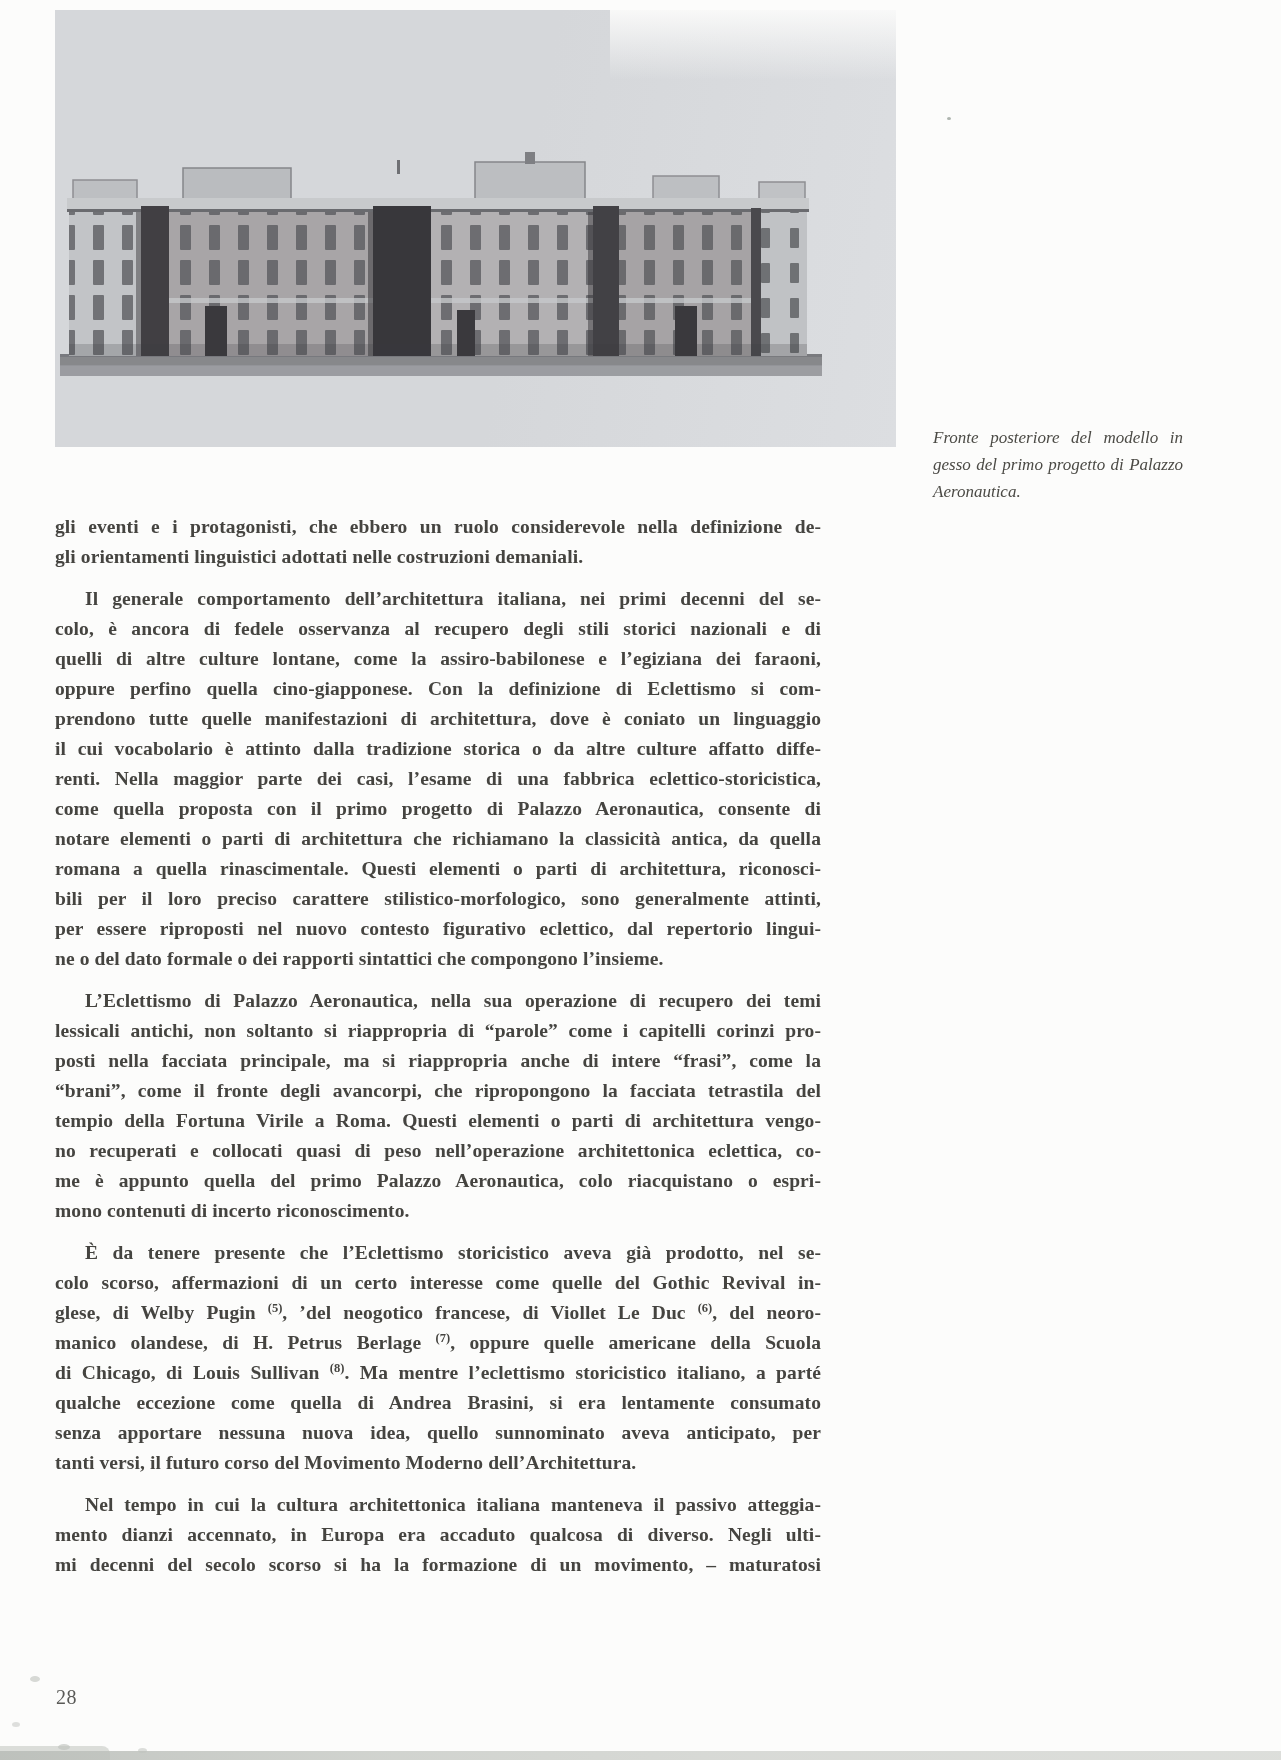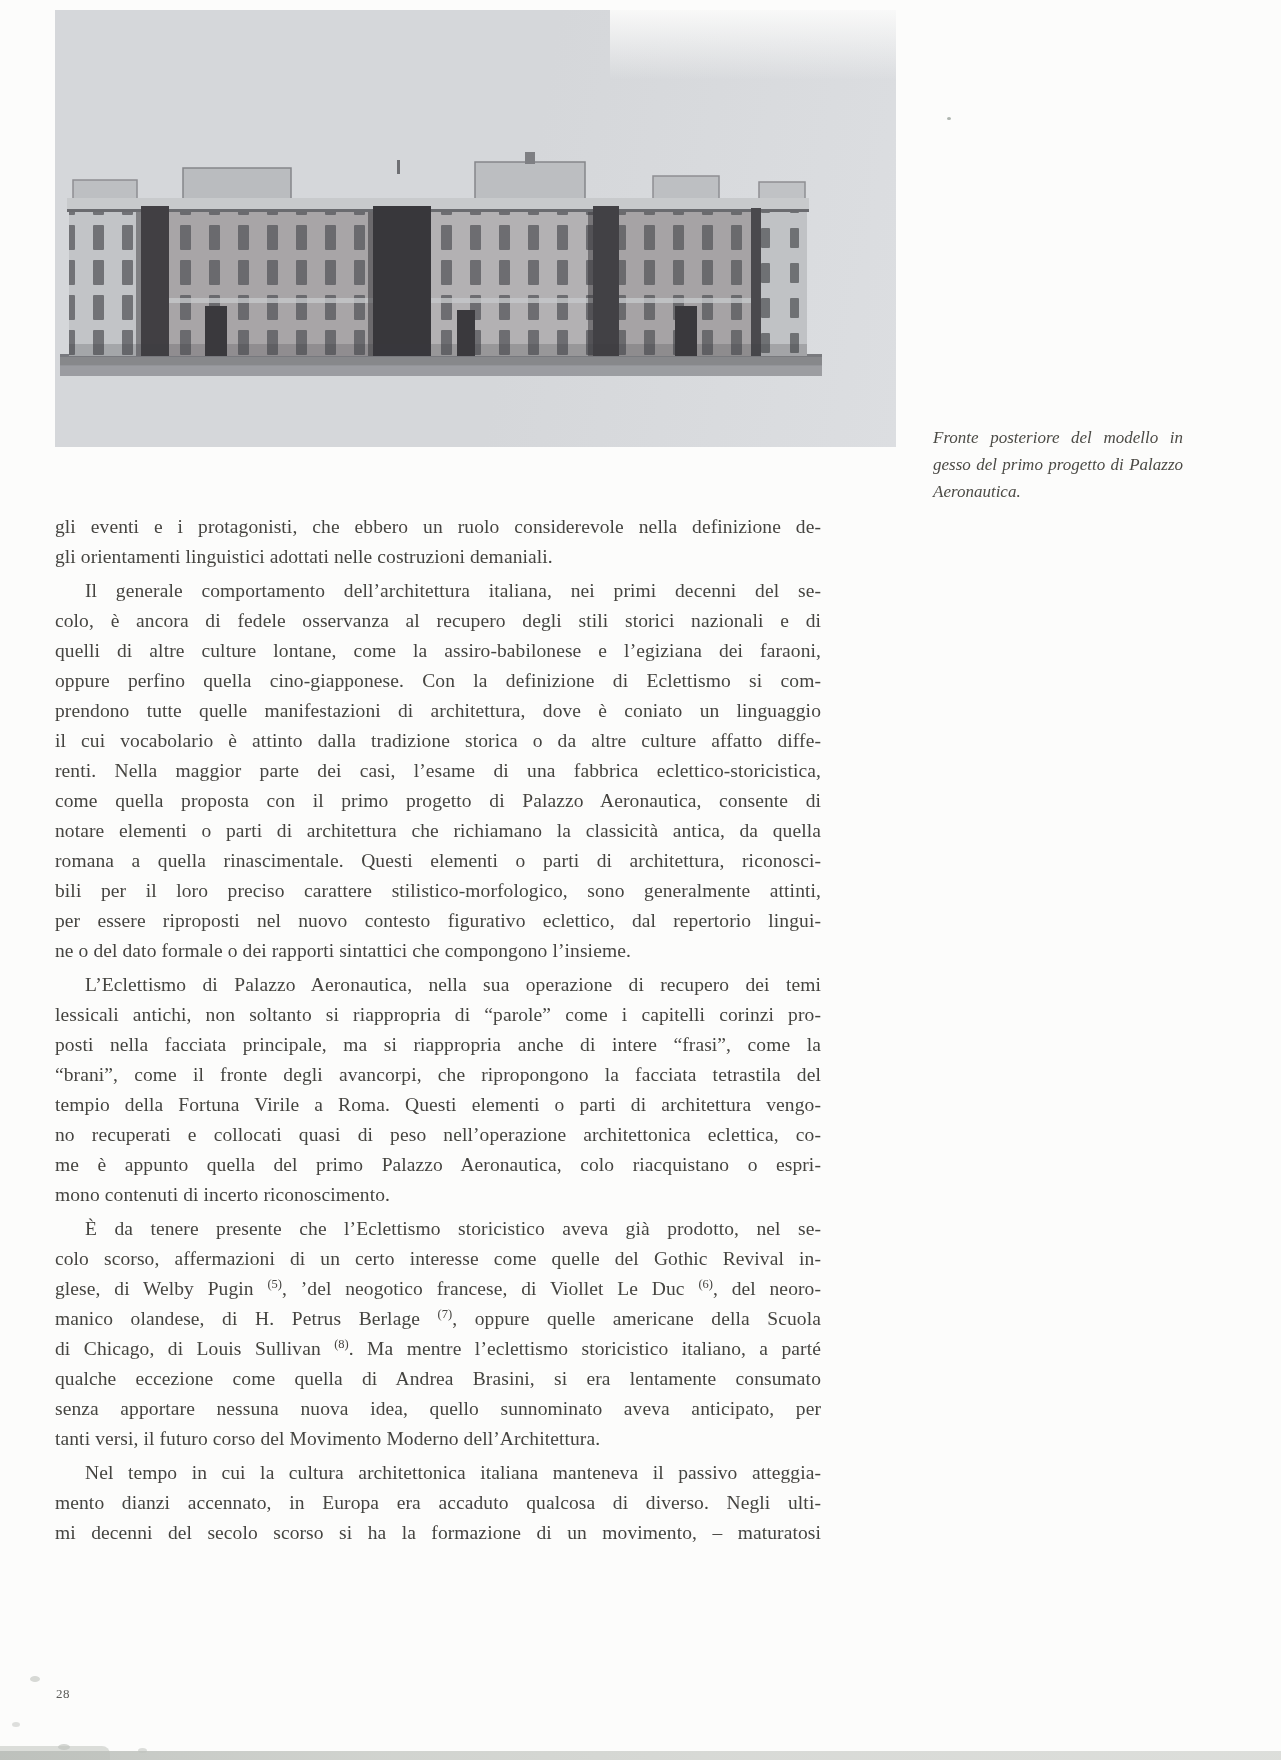--- a/index.html
+++ b/index.html
@@ -24,29 +24,29 @@
     font-style:italic;font-size:17px;line-height:27px;color:#4b4a45;margin-top:36px;
   }
   .cap-line{text-align:justify;text-align-last:justify;}
   .cap-line.last{text-align-last:auto;}
   
   .article{
     position:absolute;left:55px;top:512px;width:766px;
     font-size:19.5px;line-height:30px;color:#454440;
     letter-spacing:.1px;
   }
-  .para + .para{margin-top:4px;}
-  .tline{text-align:justify;text-align-last:justify;white-space:normal;}
+  .para + .para{margin-top:12px;}
+  .tline{text-align:justify;text-align-last:justify;white-space:normal;font-weight:bold;}
   .tline.last{text-align-last:auto;}
   .para.indent .tline.first{text-indent:30px;}
   .tline sup{font-size:12.5px;line-height:0;vertical-align:7px;letter-spacing:0;}
   
   .page-number{
     position:absolute;left:56px;top:1686px;
-    font-size:13px;color:#5a5a57;letter-spacing:.5px;
+    font-size:20px;color:#5a5a57;letter-spacing:.5px;
   }
   
   .speck{position:absolute;border-radius:50%;}
   .page-edge-shadow{
     position:absolute;left:0;right:0;bottom:0;height:9px;
     background:linear-gradient(to right,#b8bcb7,#c9ccc7 30%,#d2d4d0 60%,#d7d9d5);
     opacity:.85;
   }
   .page-edge-corner{
     position:absolute;left:0;bottom:0;width:110px;height:14px;

